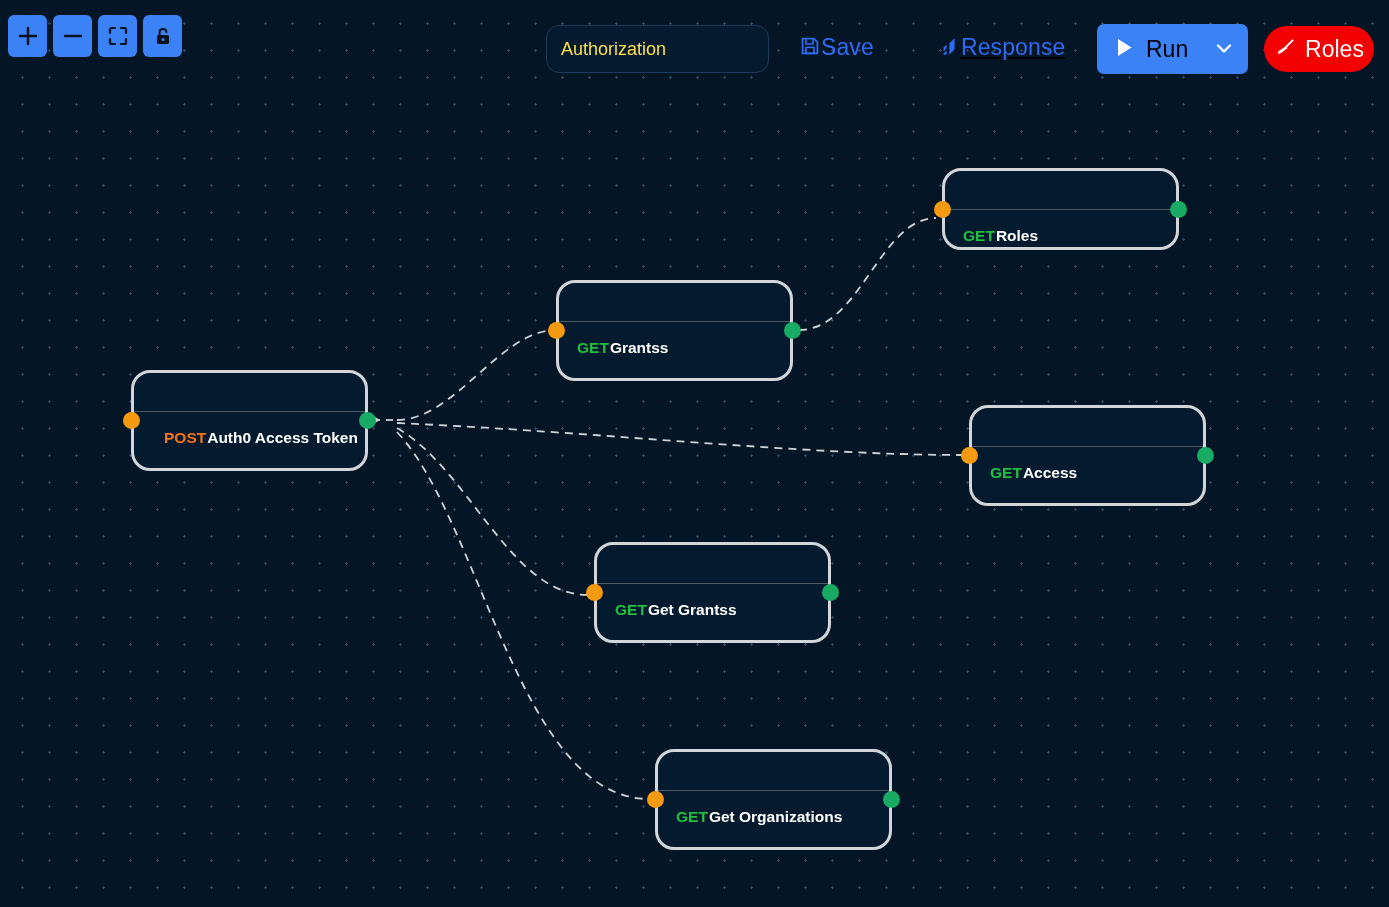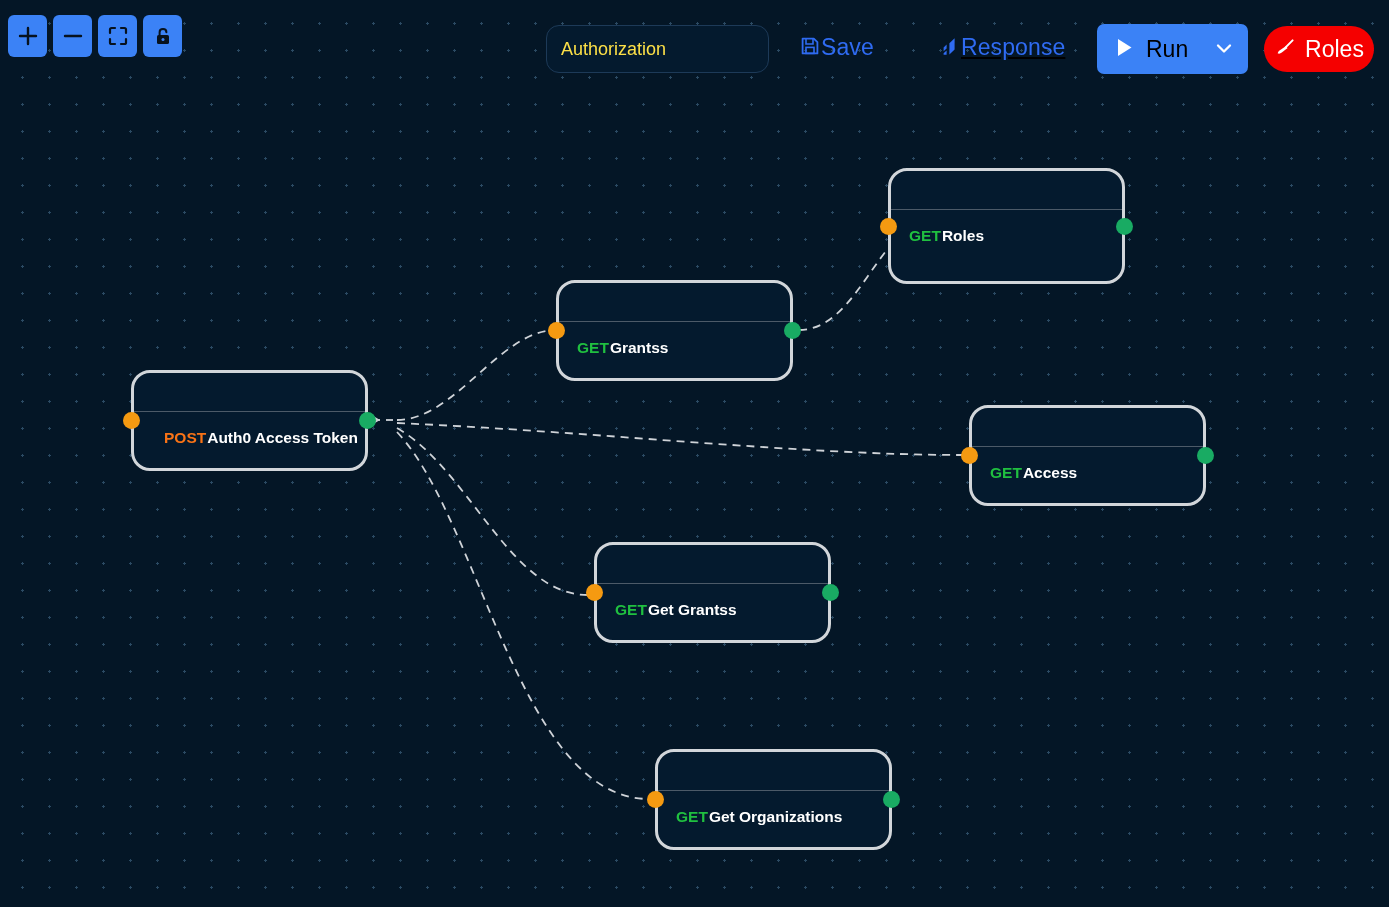--- a/index.html
+++ b/index.html
@@ -221,21 +221,21 @@
         <div class="handle in" style="background: rgb(245, 154, 17);"></div>
         <div class="handle out" style="background: rgb(25, 171, 99);"></div>
         <div class="node-title"><span class="method post" style="color: #f97316; margin-left: 12px;">POST</span><span class="node-name">Auth0 Access Token</span></div>
       </div>
       <div class="node" style="left: 556px; top: 280px; width: 237px; height: 101px;">
         <div class="node-divider"></div>
         <div class="handle in" style="background: rgb(245, 154, 17);"></div>
         <div class="handle out" style="background: rgb(25, 171, 99);"></div>
         <div class="node-title"><span class="method get" style="color: rgb(32, 192, 64);">GET</span><span class="node-name">Grantss</span></div>
       </div>
-      <div class="node" style="left: 888px; top: 168px; width: 237px; height: 116px;">
+      <div class="node" style="left: 942px; top: 168px; width: 237px; height: 82px;">
         <div class="node-divider"></div>
         <div class="handle in" style="background: rgb(245, 154, 17);"></div>
         <div class="handle out" style="background: rgb(25, 171, 99);"></div>
         <div class="node-title"><span class="method get" style="color: rgb(32, 192, 64);">GET</span><span class="node-name">Roles</span></div>
       </div>
       <div class="node" style="left: 969px; top: 405px; width: 237px; height: 101px;">
         <div class="node-divider"></div>
         <div class="handle in" style="background: rgb(245, 154, 17);"></div>
         <div class="handle out" style="background: rgb(25, 171, 99);"></div>
         <div class="node-title"><span class="method get" style="color: rgb(32, 192, 64);">GET</span><span class="node-name">Access</span></div>

